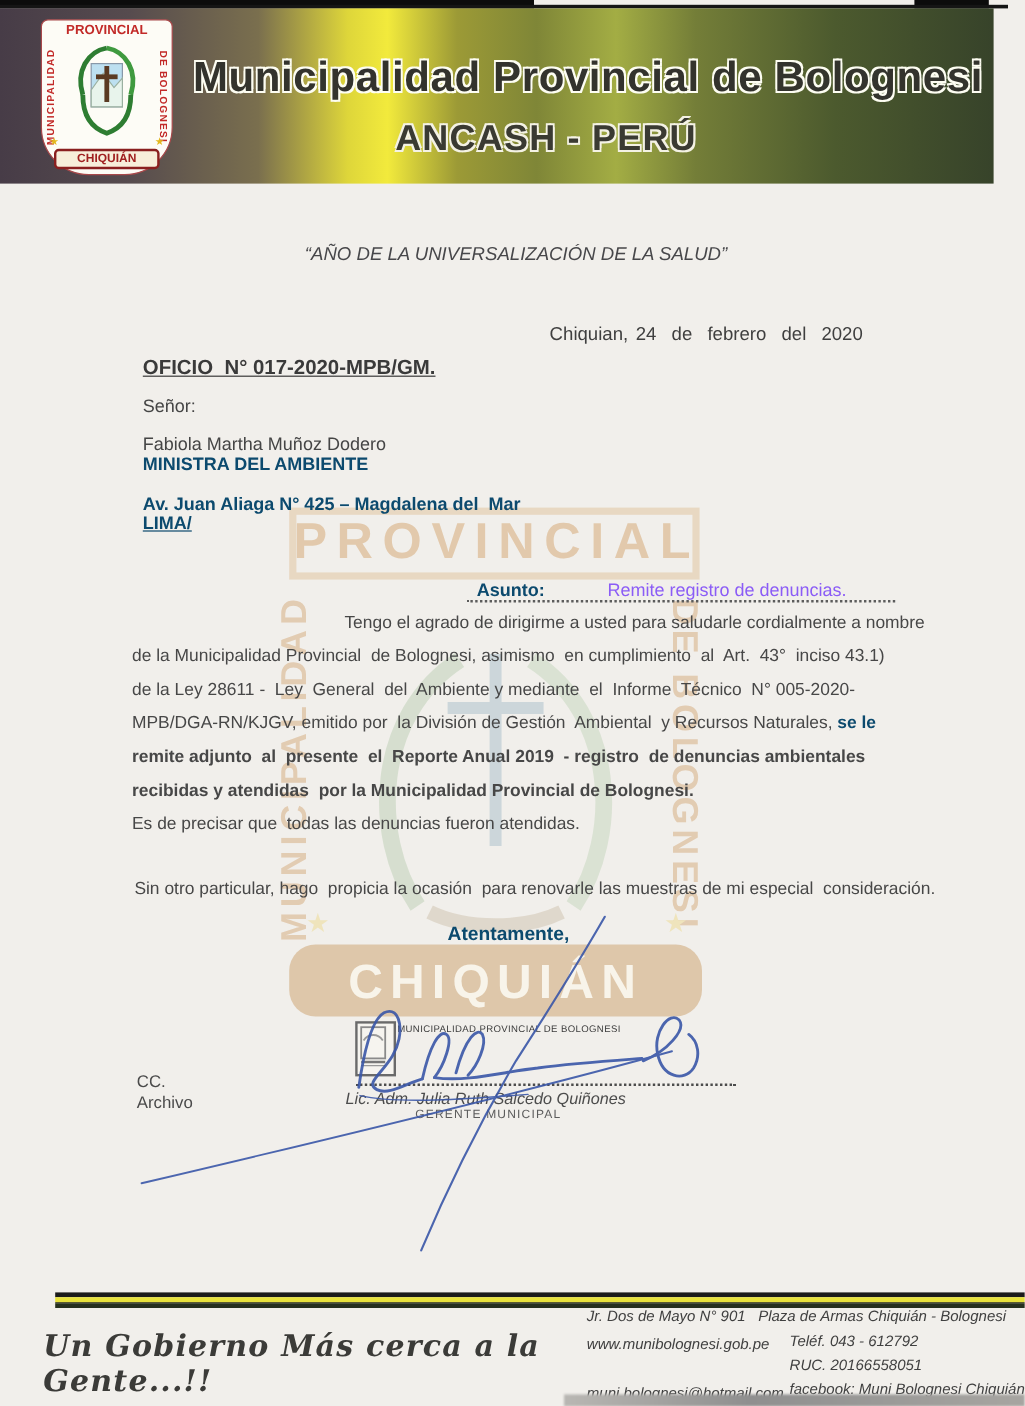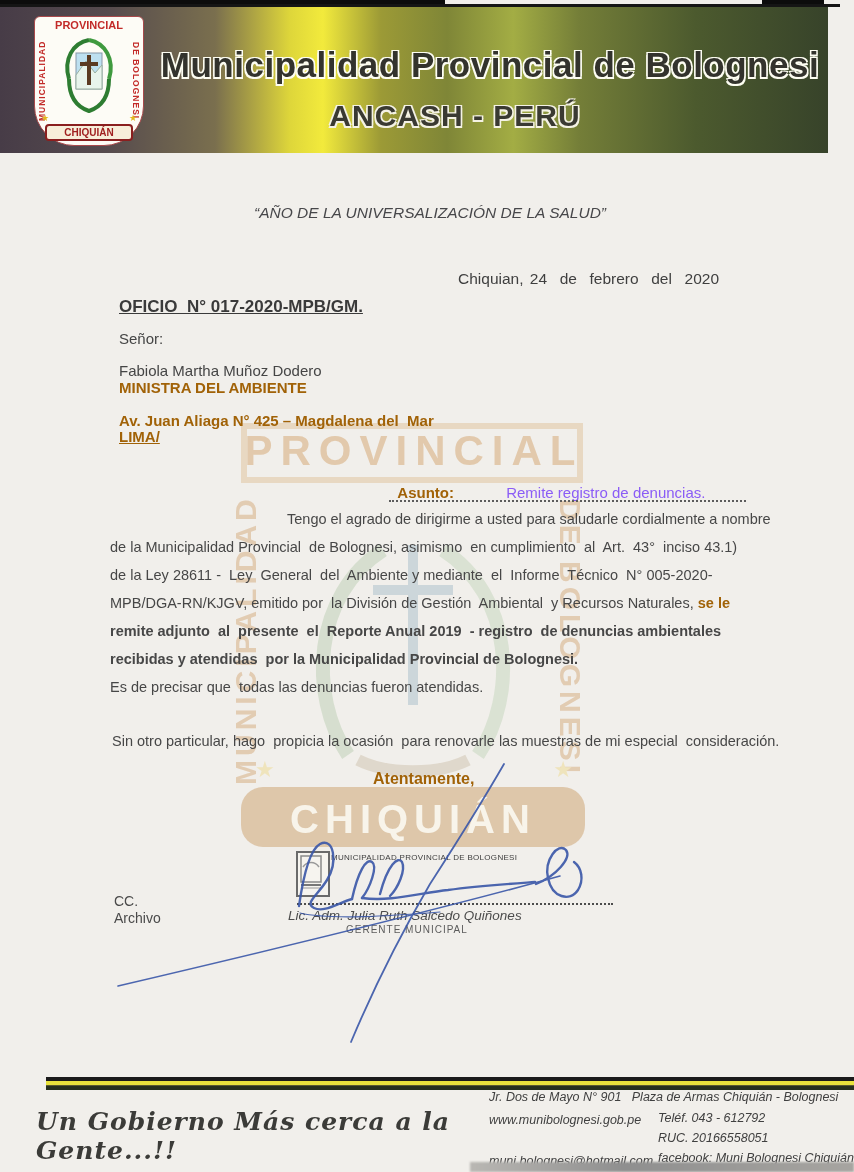--- a/index.html
+++ b/index.html
@@ -38,21 +38,21 @@
   .crest-left{left:2px;top:18px;transform:rotate(180deg);height:92px;text-align:center;}
   .crest-right{right:2px;top:14px;height:100px;text-align:center;}
   .crest-bottom{left:10px;bottom:4px;width:84px;text-align:center;font-size:10px;font-weight:bold;
     color:#a02020;background:#f7eeda;border:2px solid #8a1f1f;border-radius:4px;padding:1px 0;}
   .crest-star{font-size:9px;color:#e3b81e;bottom:22px;}
   
   .motto{left:200px;top:204px;width:460px;text-align:center;font-style:italic;font-size:15.5px;color:#47474a;}
   .dateline{left:458px;top:270px;font-size:15.5px;word-spacing:2px;color:#3f3f3f;}
   .oficio{left:119px;top:297px;font-size:17px;font-weight:bold;text-decoration:underline;color:#3a3a3a;}
   .txt{font-size:15px;color:#454545;}
-  .bold{font-weight:bold;color:#a16207;}
+  .bold{font-weight:bold;color:#0c4a6e;}
   .body-line{font-size:14.5px;color:#474747;}
   .dotted-line{left:389px;top:492px;width:357px;border-bottom:2px dotted #5c5c5c;height:8px;}
   .underline{text-decoration:underline;}
   
   .wm{left:233px;top:415px;width:362px;height:445px;z-index:1;}
   .wm-frame{left:8px;top:8px;width:330px;height:48px;border:6px solid #e6d2b8;opacity:.8;}
   .wm-top{left:0;top:12px;width:100%;text-align:center;font-size:42px;font-weight:bold;
     color:#e2c9ac;letter-spacing:8px;}
   .wm-side{font-size:30px;font-weight:bold;color:#e0c6a9;writing-mode:vertical-rl;letter-spacing:4px;opacity:.85;}
   .wm-left{left:-4px;top:70px;height:310px;transform:rotate(180deg);text-align:center;}

